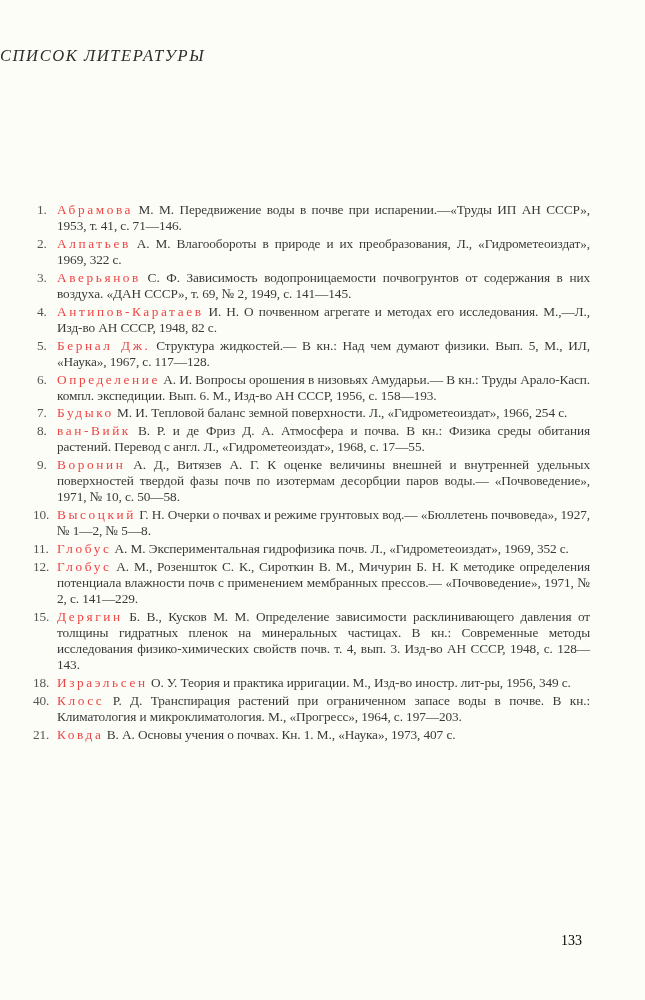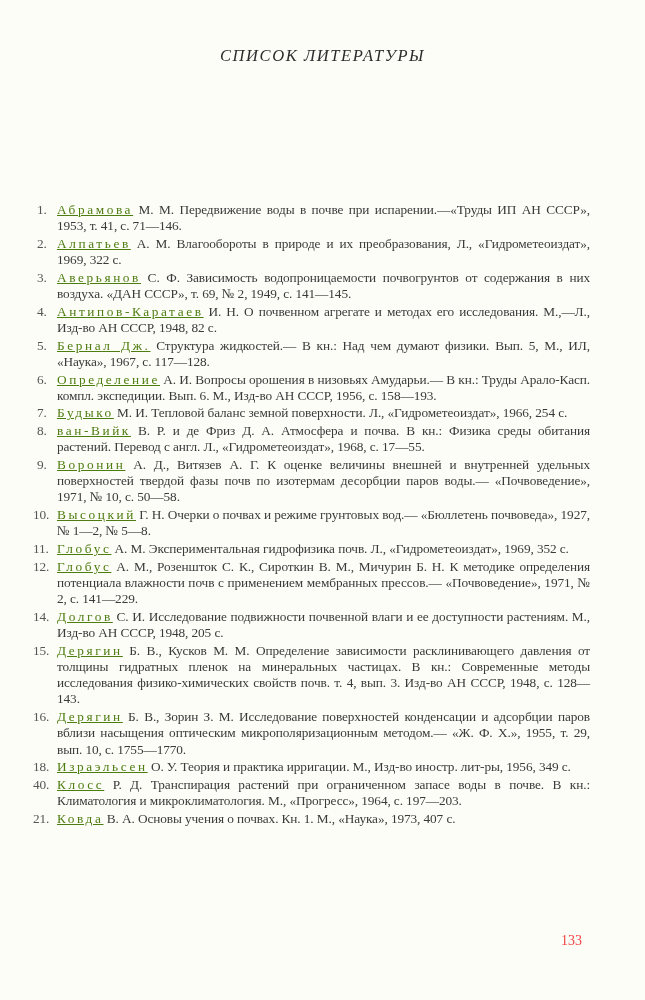--- a/index.html
+++ b/index.html
@@ -5,59 +5,57 @@
   html, body { margin:0; padding:0; }
   body {
     width:645px; height:1000px; overflow:hidden;
     background:#fdfdf8;
     font-family:"Liberation Serif", "DejaVu Serif", serif;
     color:#3a3a3a;
     position:relative;
   }
   .page-title {
     position:absolute; top:46px; left:0; width:645px;
-    text-align:center; font-style:italic; font-size:16.5px;
+    font-style:italic; font-size:16.5px;
     letter-spacing:1.6px; color:#2c2c2c;
   }
   .refs {
     position:absolute; top:202px; left:37px; width:553px;
     margin:0; padding:0; list-style:none;
   }
   .ref {
     position:relative; padding-left:20px;
     font-size:13.3px; line-height:16.2px;
     text-align:justify; margin-bottom:1.5px;
     letter-spacing:-0.1px;
   }
   .ref .num { position:absolute; left:0; top:0; color:#555; }
   .ref.two .num { left:-4px; }
-  .ref .auth { letter-spacing:2.6px; color:#4d7c0f;text-decoration:underline; }
+  .ref .auth { letter-spacing:2.6px; color:#ef4444; }
   .page-number {
-    position:absolute; top:933px; left:561px; font-size:14px; color:#ef4444;
+    position:absolute; top:933px; left:561px; font-size:14px; color:#000000;
   }
 </style>
 </head>
 <body>
 
 <div class="page-title">СПИСОК ЛИТЕРАТУРЫ</div>
 
 <ol class="refs" id="refs">
     <li class="ref"><span class="num">1.</span><span class="auth">Абрамова</span><span> М. М. Передвижение воды в почве при испарении.—«Труды ИП АН СССР», 1953, т. 41, с. 71—146.</span></li>
     <li class="ref"><span class="num">2.</span><span class="auth">Алпатьев</span><span> А. М. Влагообороты в природе и их преобразования, Л., «Гидрометеоиздат», 1969, 322 с.</span></li>
     <li class="ref"><span class="num">3.</span><span class="auth">Аверьянов</span><span> С. Ф. Зависимость водопроницаемости почвогрунтов от содержания в них воздуха. «ДАН СССР», т. 69, № 2, 1949, с. 141—145.</span></li>
     <li class="ref"><span class="num">4.</span><span class="auth">Антипов-Каратаев</span><span> И. Н. О почвенном агрегате и методах его исследования. М.,—Л., Изд-во АН СССР, 1948, 82 с.</span></li>
     <li class="ref"><span class="num">5.</span><span class="auth">Бернал Дж.</span><span> Структура жидкостей.— В кн.: Над чем думают физики. Вып. 5, М., ИЛ, «Наука», 1967, с. 117—128.</span></li>
     <li class="ref"><span class="num">6.</span><span class="auth">Определение</span><span> А. И. Вопросы орошения в низовьях Амударьи.— В кн.: Труды Арало-Касп. компл. экспедиции. Вып. 6. М., Изд-во АН СССР, 1956, с. 158—193.</span></li>
     <li class="ref"><span class="num">7.</span><span class="auth">Будыко</span><span> М. И. Тепловой баланс земной поверхности. Л., «Гидрометеоиздат», 1966, 254 с.</span></li>
     <li class="ref"><span class="num">8.</span><span class="auth">ван-Вийк</span><span> В. Р. и де Фриз Д. А. Атмосфера и почва. В кн.: Физика среды обитания растений. Перевод с англ. Л., «Гидрометеоиздат», 1968, с. 17—55.</span></li>
     <li class="ref"><span class="num">9.</span><span class="auth">Воронин</span><span> А. Д., Витязев А. Г. К оценке величины внешней и внутренней удельных поверхностей твердой фазы почв по изотермам десорбции паров воды.— «Почвоведение», 1971, № 10, с. 50—58.</span></li>
     <li class="ref two"><span class="num">10.</span><span class="auth">Высоцкий</span><span> Г. Н. Очерки о почвах и режиме грунтовых вод.— «Бюллетень почвоведа», 1927, № 1—2, № 5—8.</span></li>
     <li class="ref two"><span class="num">11.</span><span class="auth">Глобус</span><span> А. М. Экспериментальная гидрофизика почв. Л., «Гидрометеоиздат», 1969, 352 с.</span></li>
     <li class="ref two"><span class="num">12.</span><span class="auth">Глобус</span><span> А. М., Розеншток С. К., Сироткин В. М., Мичурин Б. Н. К методике определения потенциала влажности почв с применением мембранных прессов.— «Почвоведение», 1971, № 2, с. 141—229.</span></li>
-    <li class="ref two"><span class="num">14.</span><span class="auth">Долгов</span><span> С. И. Исследование подвижности почвенной влаги и ее доступности растениям. М., Изд-во АН СССР, 1948, 205 с.</span></li>
     <li class="ref two"><span class="num">15.</span><span class="auth">Дерягин</span><span> Б. В., Кусков М. М. Определение зависимости расклинивающего давления от толщины гидратных пленок на минеральных частицах. В кн.: Современные методы исследования физико-химических свойств почв. т. 4, вып. 3. Изд-во АН СССР, 1948, с. 128—143.</span></li>
-    <li class="ref two"><span class="num">16.</span><span class="auth">Дерягин</span><span> Б. В., Зорин З. М. Исследование поверхностей конденсации и адсорбции паров вблизи насыщения оптическим микрополяризационным методом.— «Ж. Ф. Х.», 1955, т. 29, вып. 10, с. 1755—1770.</span></li>
     <li class="ref two"><span class="num">18.</span><span class="auth">Израэльсен</span><span> О. У. Теория и практика ирригации. М., Изд-во иностр. лит-ры, 1956, 349 с.</span></li>
     <li class="ref two"><span class="num">40.</span><span class="auth">Клосс</span><span> Р. Д. Транспирация растений при ограниченном запасе воды в почве. В кн.: Климатология и микроклиматология. М., «Прогресс», 1964, с. 197—203.</span></li>
     <li class="ref two"><span class="num">21.</span><span class="auth">Ковда</span><span> В. А. Основы учения о почвах. Кн. 1. М., «Наука», 1973, 407 с.</span></li>
   </ol>
 
 <div class="page-number">133</div>
 
 </body></html>

